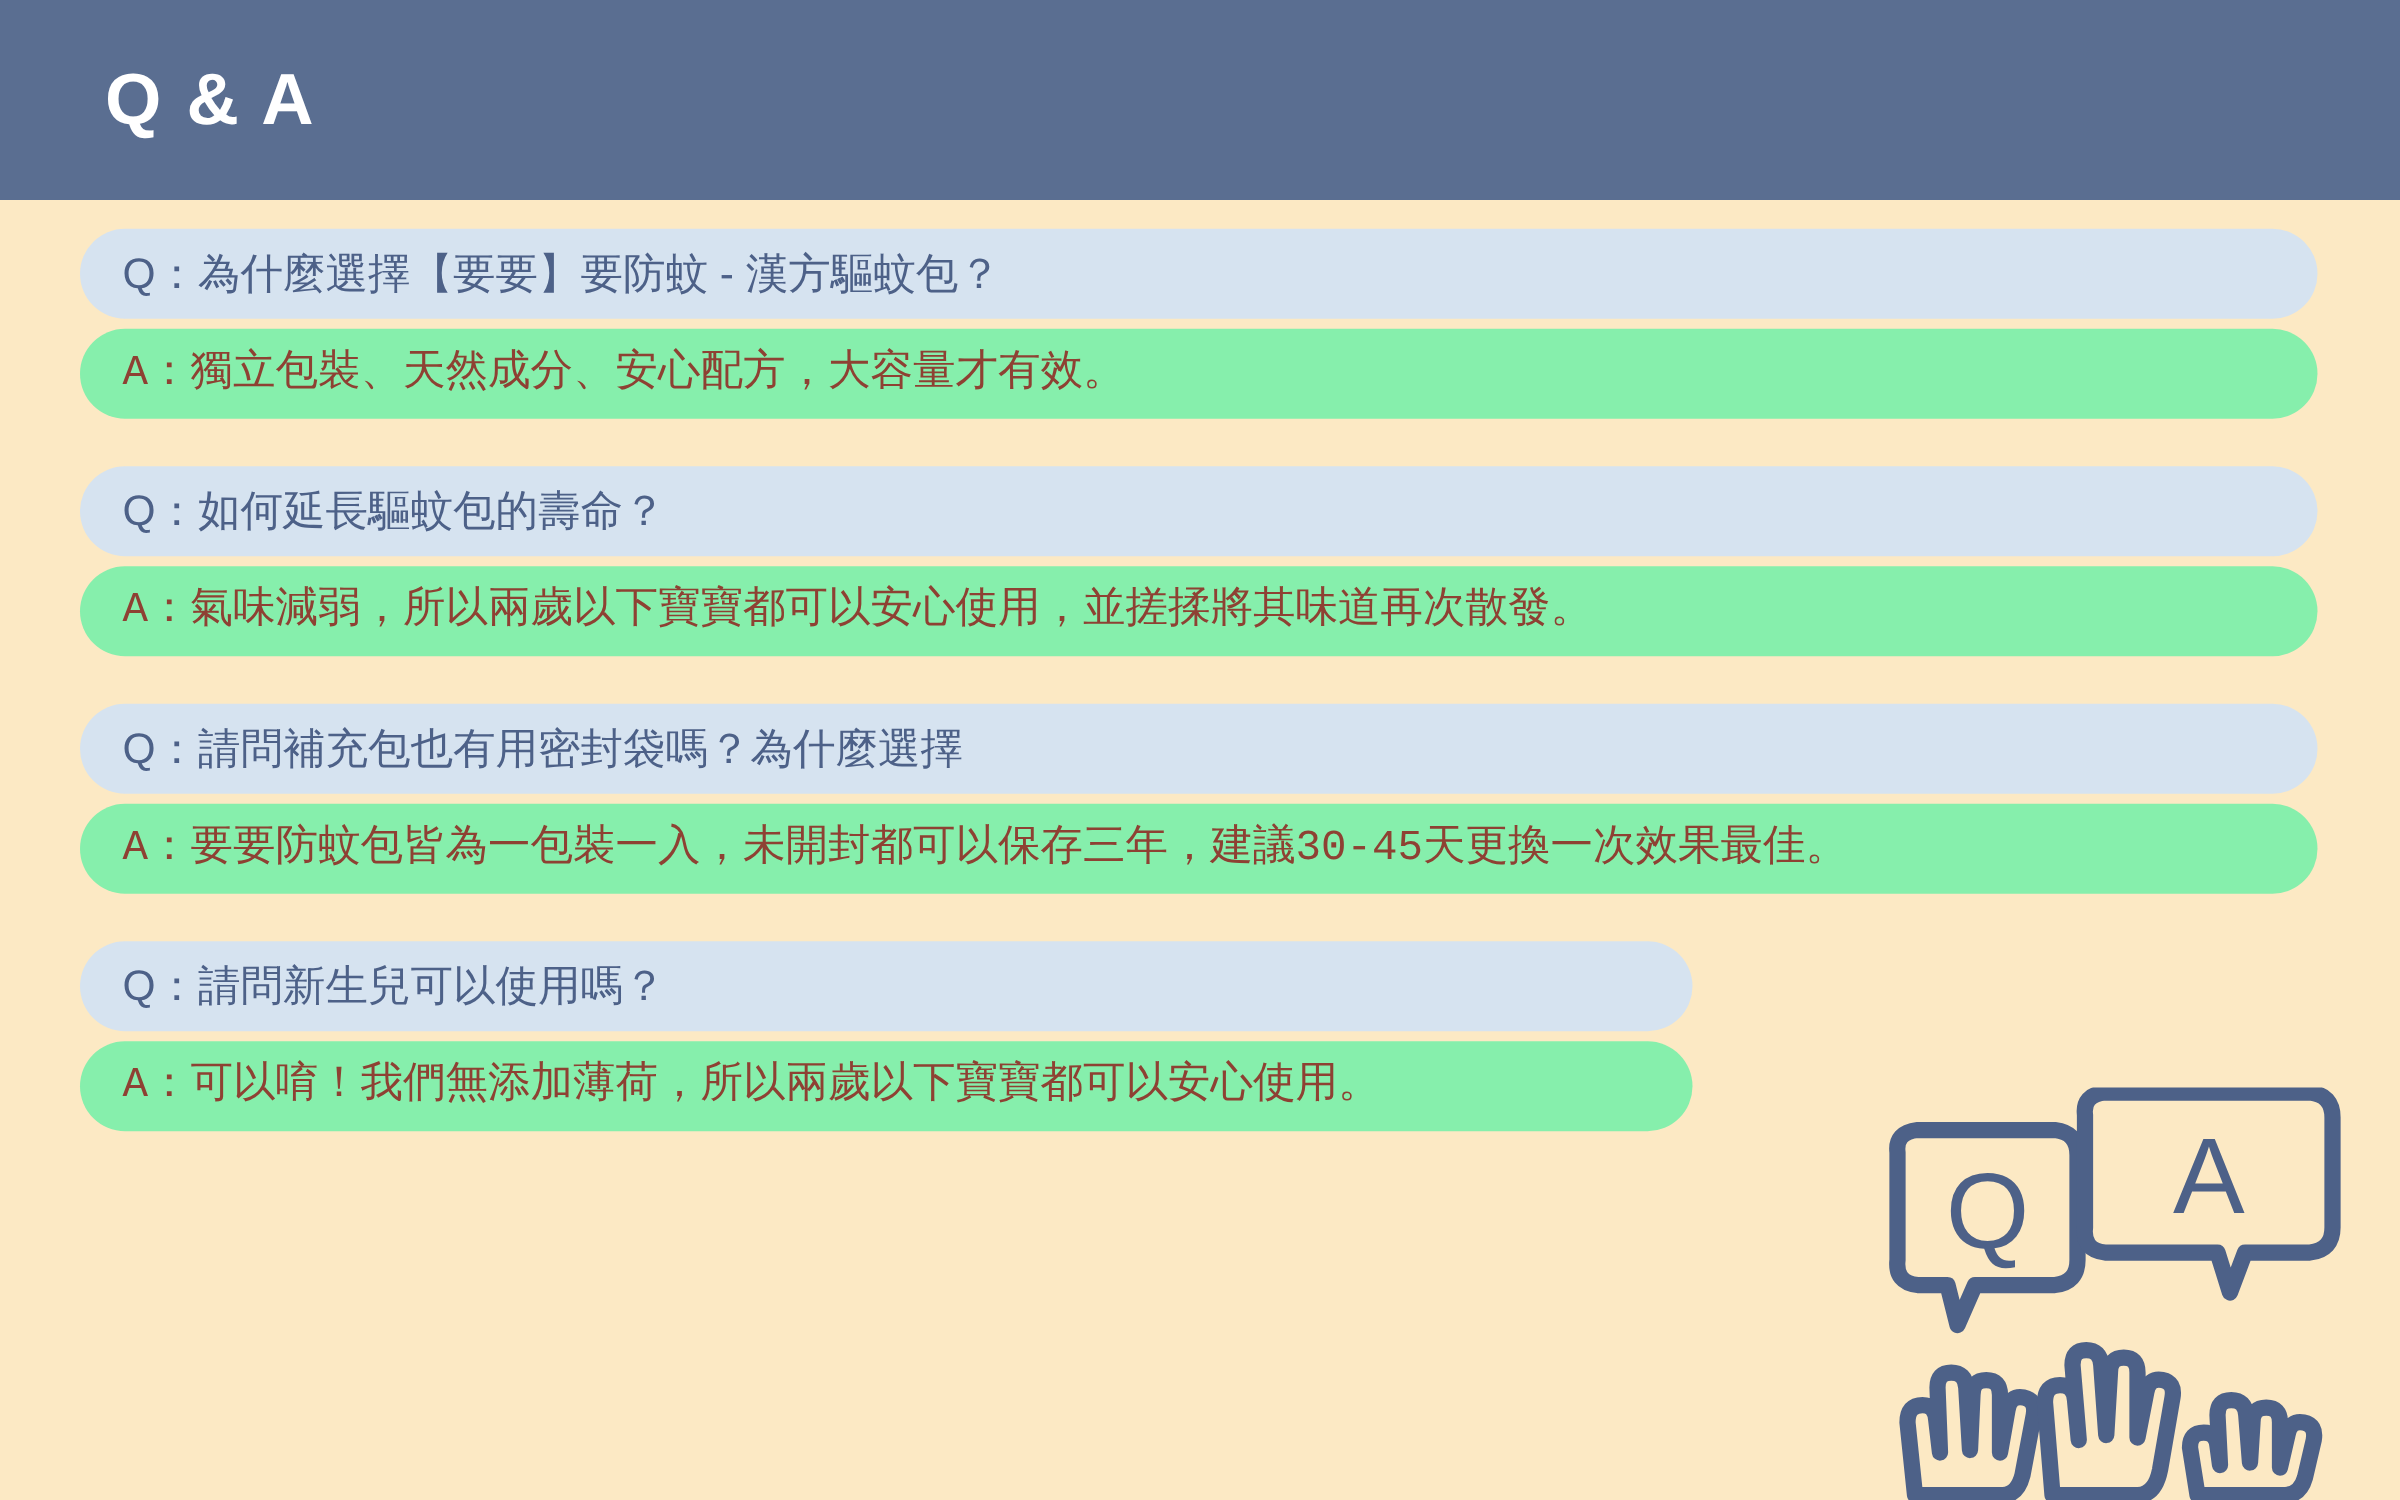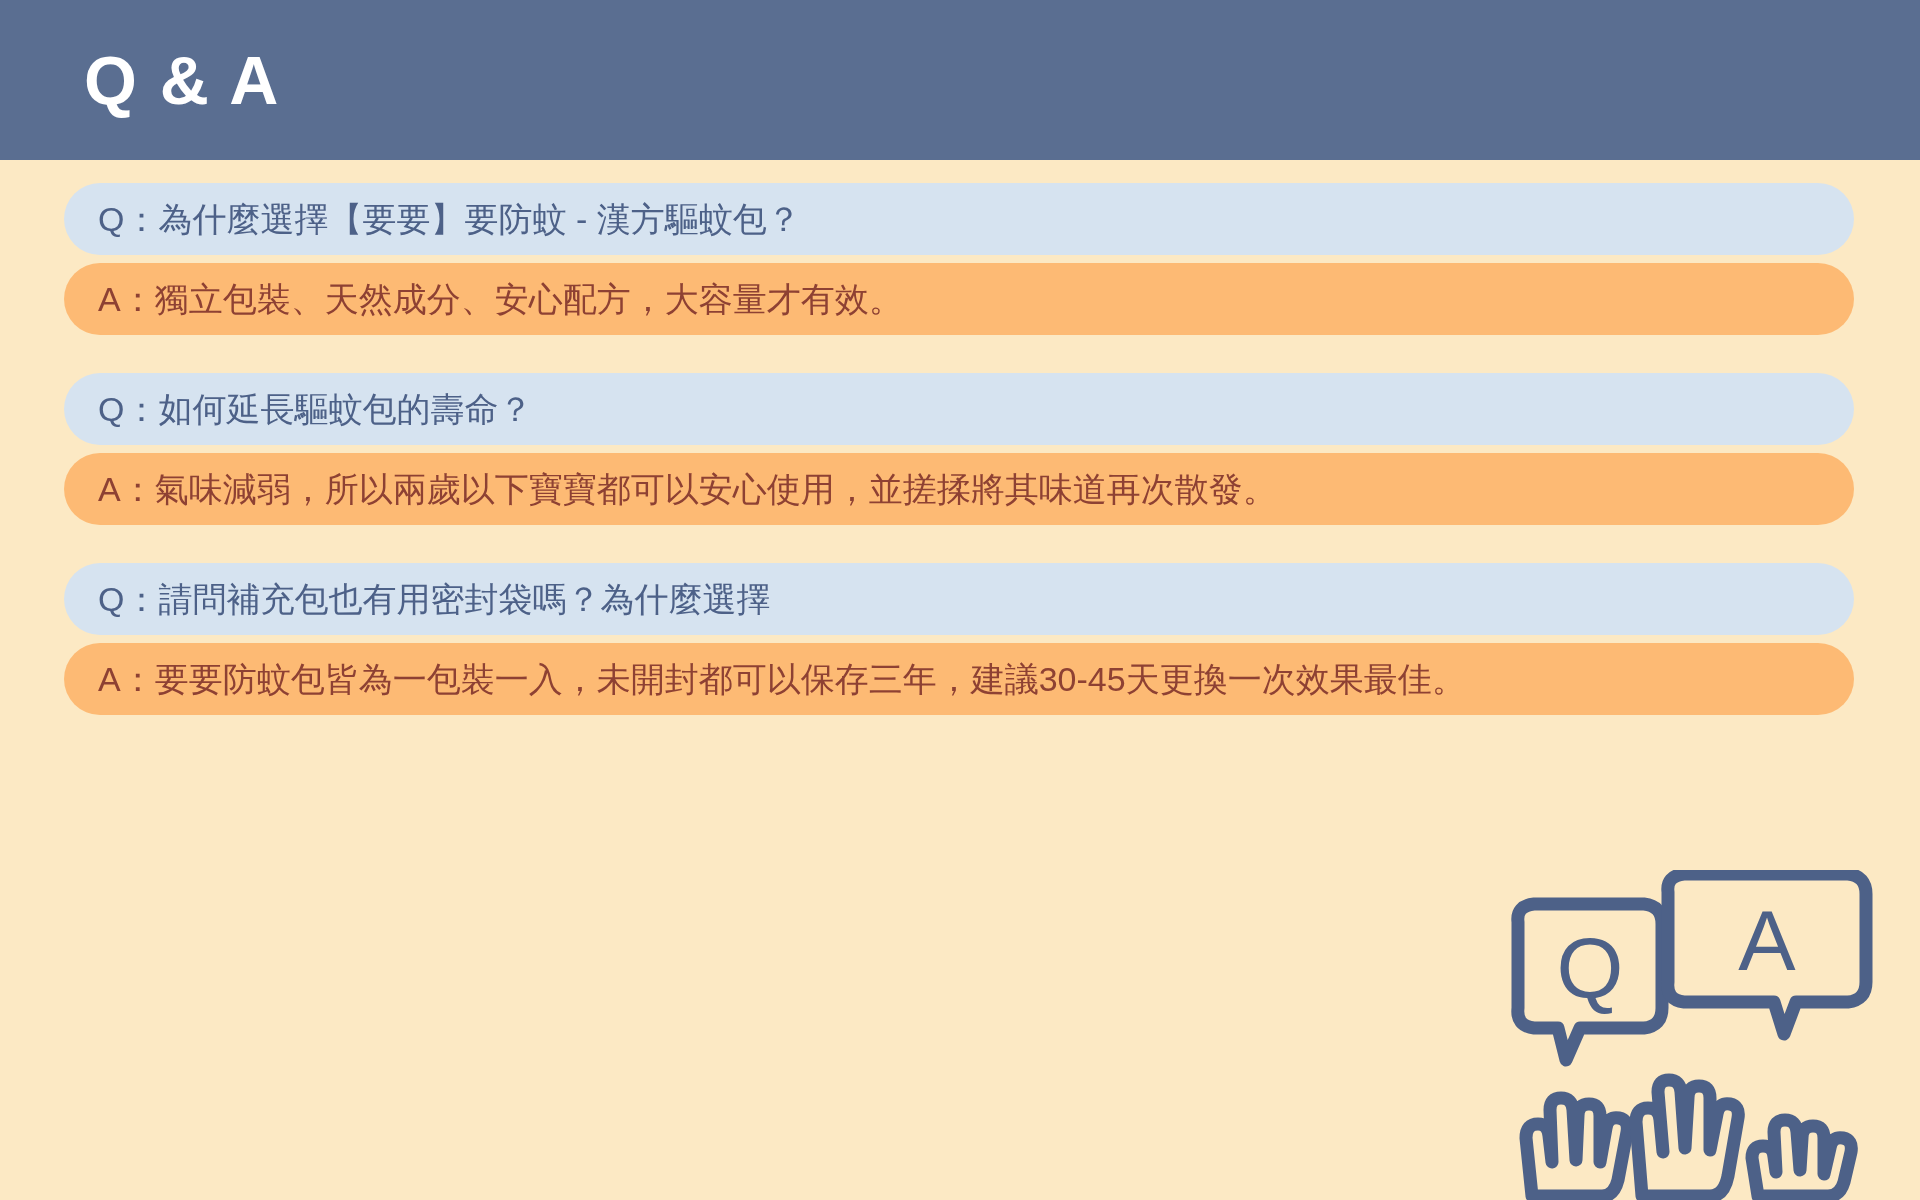--- a/index.html
+++ b/index.html
@@ -19,21 +19,21 @@
   #header {
     width:1920px;
     height:160px;
     background:#5a6e91;
     display:flex;
     align-items:center;
     padding-left:84px;
   }
   #header-title {
     color:#ffffff;
-    font-size:68px;
+    font-size:58px;
     font-weight:bold;
     letter-spacing:2px;
     line-height:1;
   }
   
   #qa-list {
     position:absolute;
     top:183px;
     left:0;
     width:1920px;
@@ -51,22 +51,23 @@
     white-space:nowrap;
     width:max-content;
     max-width:1840px;
   }
   .pill.question {
     background:#d6e3f0;
     color:#4d6188;
     margin-bottom:8px;
   }
   .pill.answer {
-    background:#fdba74;
+    background:#86efac;
     color:#8e4133;
+    font-family:Liberation Mono, monospace;
   }
   
   .pill.wide { min-width:1790px; }
   .pill.medium { min-width:1290px; }
 
   
   #illustration {
     position:absolute;
     right:24px;
     bottom:0px;
@@ -94,20 +95,24 @@
     <div class="qa-group">
       <div class="pill question wide">Q：如何延長驅蚊包的壽命？</div>
       <div class="pill answer wide">A：氣味減弱，所以兩歲以下寶寶都可以安心使用，並搓揉將其味道再次散發。</div>
     </div>
 
     <div class="qa-group">
       <div class="pill question wide">Q：請問補充包也有用密封袋嗎？為什麼選擇</div>
       <div class="pill answer wide">A：要要防蚊包皆為一包裝一入，未開封都可以保存三年，建議30-45天更換一次效果最佳。</div>
     </div>
 
+    <div class="qa-group">
+      <div class="pill question medium">Q：請問新生兒可以使用嗎？</div>
+      <div class="pill answer medium">A：可以唷！我們無添加薄荷，所以兩歲以下寶寶都可以安心使用。</div>
+    </div>
 
 
   </div>
 
   <svg id="illustration" viewBox="0 0 400 330">
     <g fill="none" stroke="#4d6188" stroke-width="13" stroke-linecap="round" stroke-linejoin="round">
 
       <path d="M22 52 Q20 36 38 34 L148 34 Q166 36 166 54 L166 138 Q166 156 148 158 L84 158 L70 190 L62 158 L38 158 Q20 156 22 138 Z"></path>
 
       <path d="M172 22 Q170 6 188 4 L352 4 Q370 6 370 24 L370 112 Q370 130 352 132 L300 132 L288 164 L278 132 L188 132 Q170 130 172 112 Z"></path>

